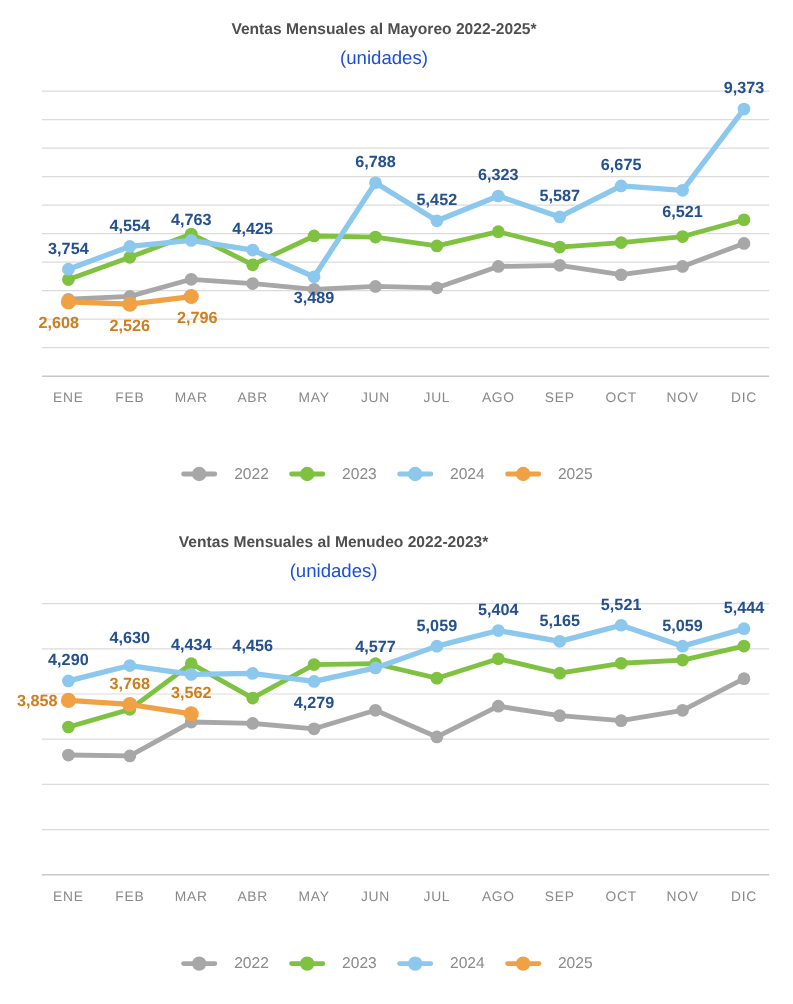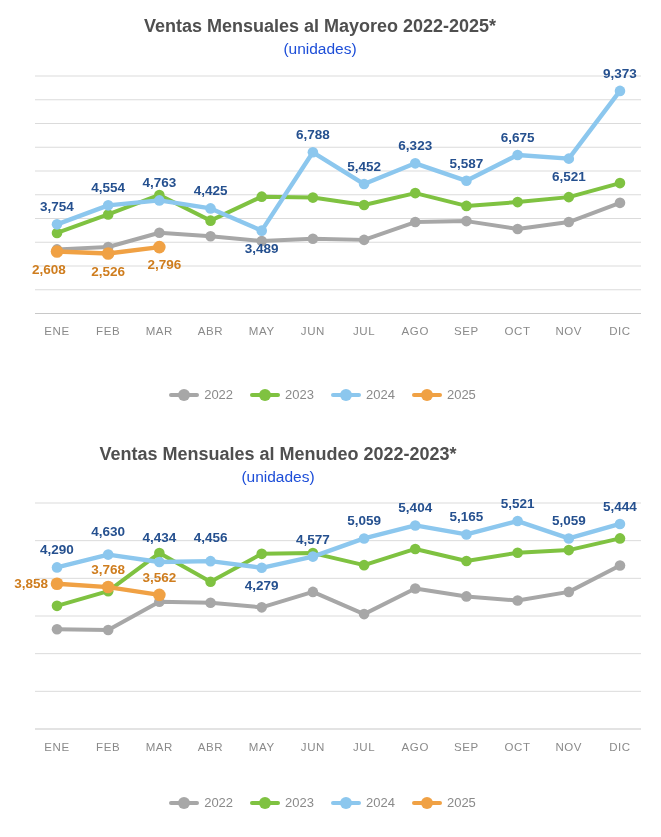--- a/index.html
+++ b/index.html
@@ -1,31 +1,31 @@
 <!DOCTYPE html>
 <html><head>
 <meta charset="utf-8">
 <style>
   html,body{margin:0;padding:0;background:#fff;}
   #stage{position:relative;width:661px;height:837px;background:#ffffff;overflow:hidden;
          font-family:"Liberation Sans","DejaVu Sans",sans-serif;}
   #charts-svg{position:absolute;left:0;top:0;}
-  .chart-title{position:absolute;text-align:center;font-weight:bold;font-size:18px;color:#4f4f4f;}
+  .chart-title{position:absolute;text-align:center;font-weight:bold;font-size:13px;color:#4f4f4f;}
   .chart-subtitle{position:absolute;text-align:center;font-size:15.5px;color:#1d4ed8;}
   .t1,.s1{left:0;width:640px;}
   .t1{top:16px;}
   .s1{top:40px;}
   .t2,.s2{left:0;width:556px;}
   .t2{top:444px;}
   .s2{top:468px;}
   .legend{position:absolute;left:0;width:645px;display:flex;justify-content:center;
           align-items:center;gap:17px;font-size:13px;color:#8a8a8a;}
   .legend1{top:387px;}
   .legend2{top:795px;}
-  .legend-item{display:flex;align-items:center;gap:5px;}
+  .legend-item{display:flex;align-items:center;gap:14px;}
   .swatch{position:relative;width:30px;height:12px;display:inline-block;}
   .swatch .stub{position:absolute;left:0;top:4px;width:30px;height:4.5px;border-radius:2.5px;}
   .swatch .dot{position:absolute;left:9px;top:0;width:12px;height:12px;border-radius:50%;}
 </style>
 </head>
 <body>
 
 <div id="stage">
 
   <svg id="charts-svg" width="661" height="837" viewBox="0 0 661 837">

